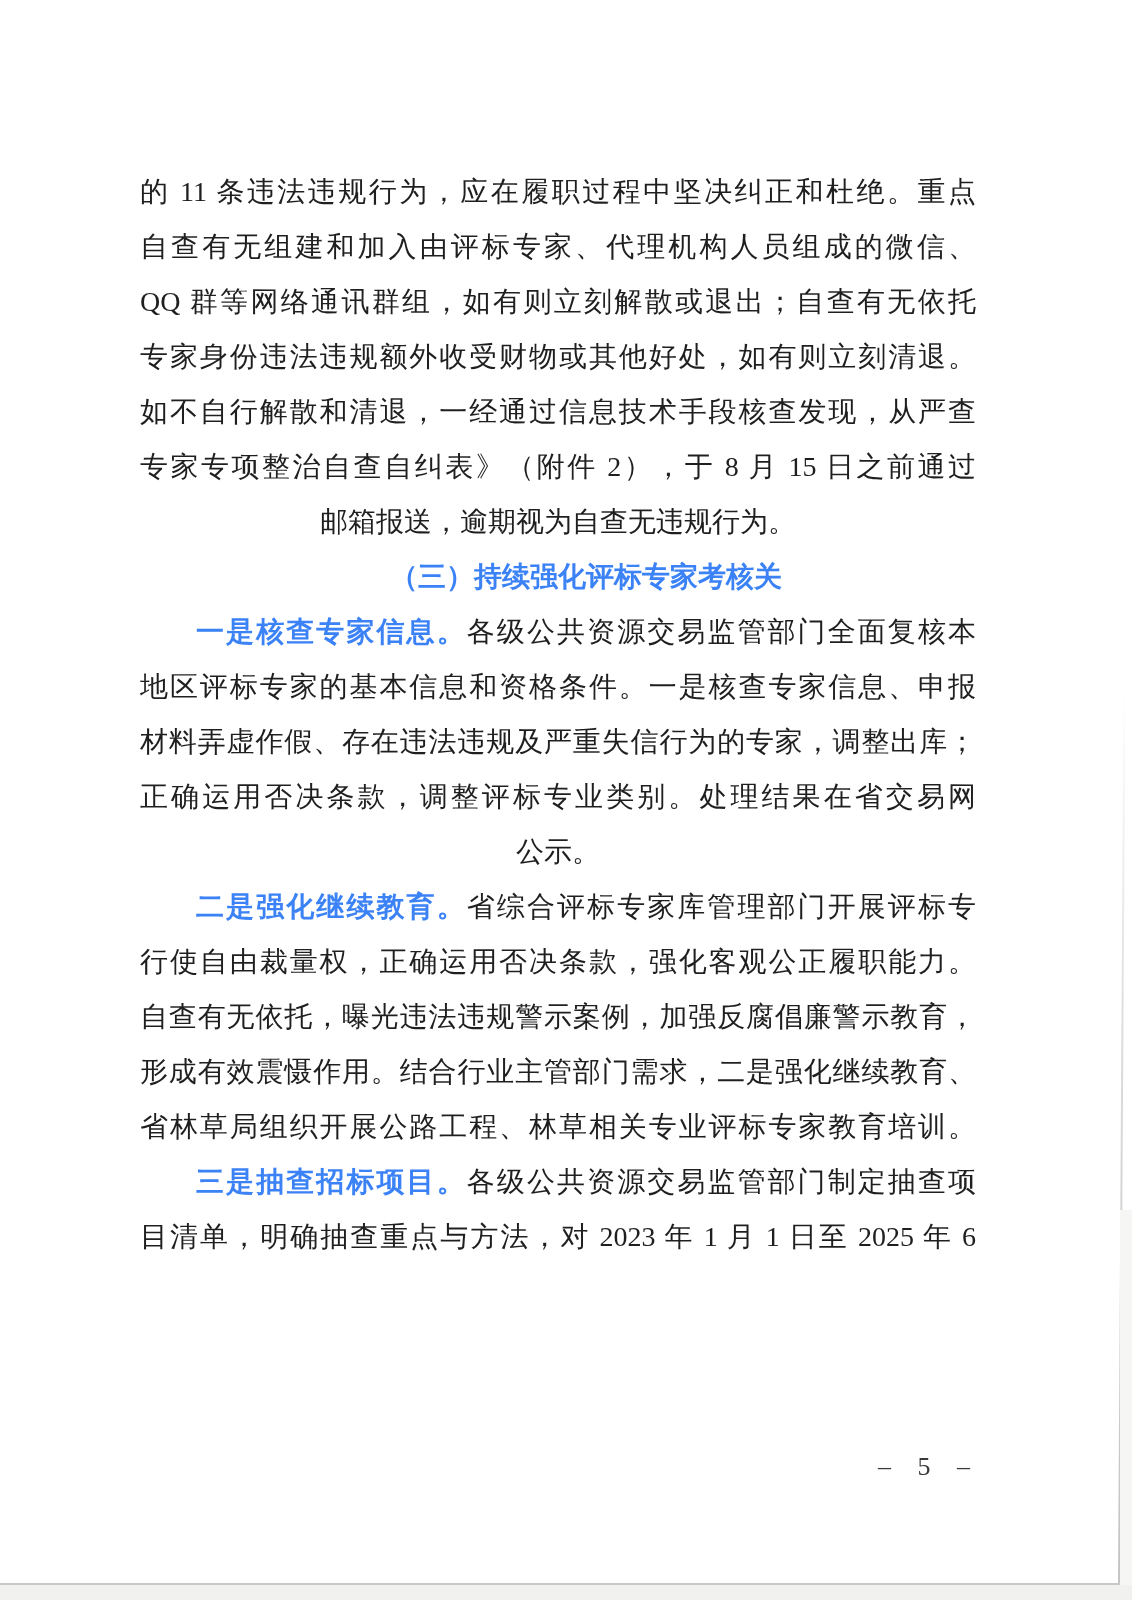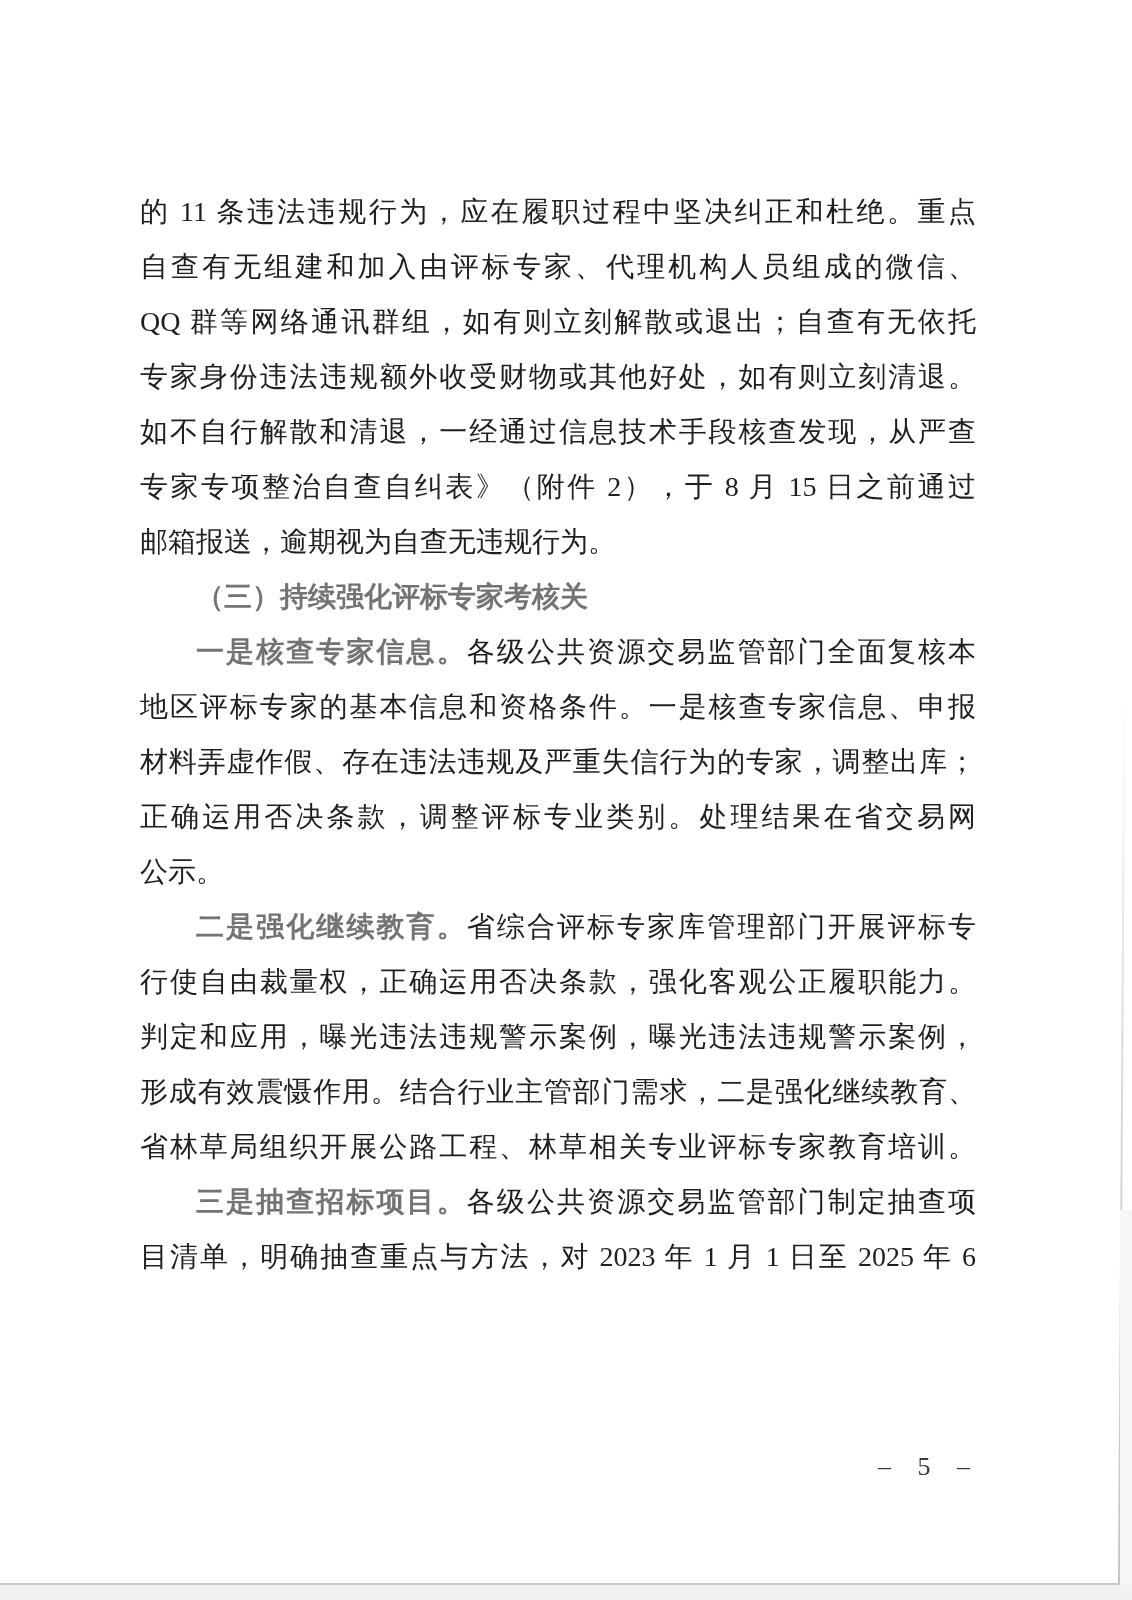--- a/index.html
+++ b/index.html
@@ -13,42 +13,42 @@
     color: #222222;
   }
   .page {
     position: absolute;
     inset: 0;
     background: #ffffff;
   }
   .body-text {
     position: absolute;
     left: 140px;
-    top: 184px;
+    top: 164px;
     width: 836px;
     font-size: 28px;
     line-height: 55px;
     color: #1f1f1f;
   }
   .line {
     height: 55px;
-    text-align: left;
+    text-align: center;
     white-space: normal;
     overflow: hidden;
   }
   .line.fill {
     text-align: justify;
     text-align-last: justify;
   }
   .line.indent {
     text-indent: 2em;
   }
   .line .bold {
     font-weight: bold;
-    color: #737373;
+    color: #3b82f6;
   }
   .page-number {
     position: absolute;
     top: 1452px;
     right: 152px;
     font-size: 26px;
     letter-spacing: 10px;
     color: #3a3a3a;
   }
   
@@ -101,21 +101,21 @@
       <div class="line fill"><span>专家专项整治自查自纠表》（附件 2），于 8 月 15 日之前通过</span></div>
       <div class="line"><span>邮箱报送，逾期视为自查无违规行为。</span></div>
       <div class="line indent"><span class="bold">（三）持续强化评标专家考核关</span></div>
       <div class="line fill indent"><span class="bold">一是核查专家信息。</span><span>各级公共资源交易监管部门全面复核本</span></div>
       <div class="line fill"><span>地区评标专家的基本信息和资格条件。一是核查专家信息、申报</span></div>
       <div class="line fill"><span>材料弄虚作假、存在违法违规及严重失信行为的专家，调整出库；</span></div>
       <div class="line fill"><span>正确运用否决条款，调整评标专业类别。处理结果在省交易网</span></div>
       <div class="line"><span>公示。</span></div>
       <div class="line fill indent"><span class="bold">二是强化继续教育。</span><span>省综合评标专家库管理部门开展评标专</span></div>
       <div class="line fill"><span>行使自由裁量权，正确运用否决条款，强化客观公正履职能力。</span></div>
-      <div class="line fill"><span>判定和应用，曝光违法违规警示案例，曝光违法违规警示案例，</span></div>
+      <div class="line fill"><span>自查有无依托，曝光违法违规警示案例，加强反腐倡廉警示教育，</span></div>
       <div class="line fill"><span>形成有效震慑作用。结合行业主管部门需求，二是强化继续教育、</span></div>
       <div class="line fill"><span>省林草局组织开展公路工程、林草相关专业评标专家教育培训。</span></div>
       <div class="line fill indent"><span class="bold">三是抽查招标项目。</span><span>各级公共资源交易监管部门制定抽查项</span></div>
       <div class="line fill"><span>目清单，明确抽查重点与方法，对 2023 年 1 月 1 日至 2025 年 6</span></div>
     </div>
 
   <div class="page-number">– 5 –</div>
 
   <div class="edge-right"></div>
   <div class="beyond-right-strip"></div>

